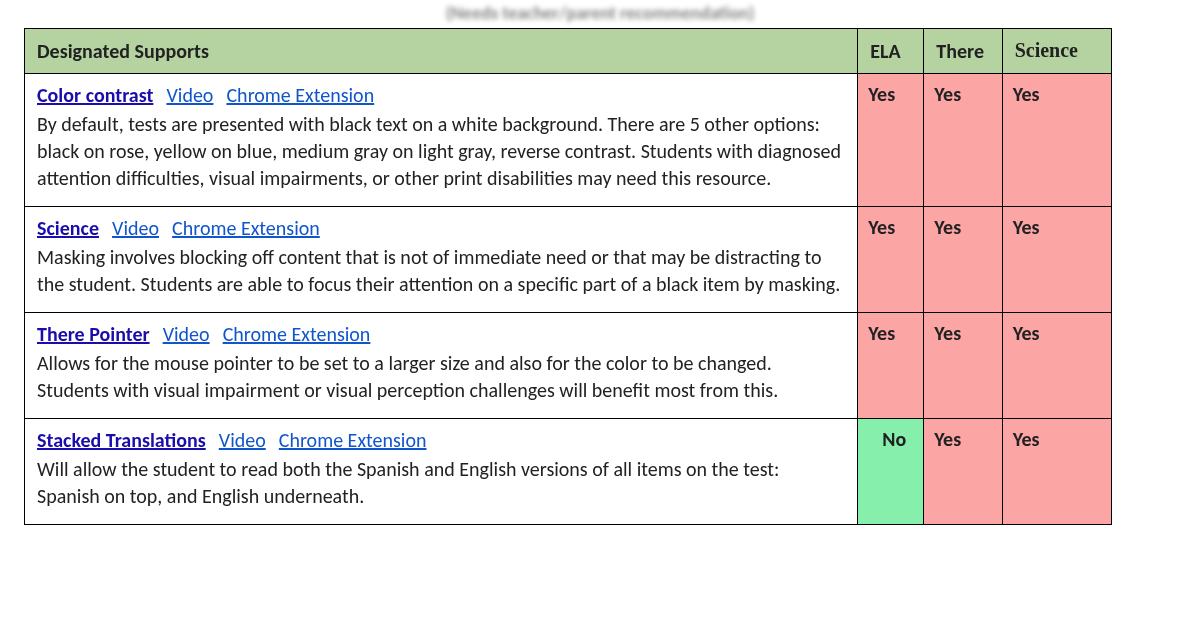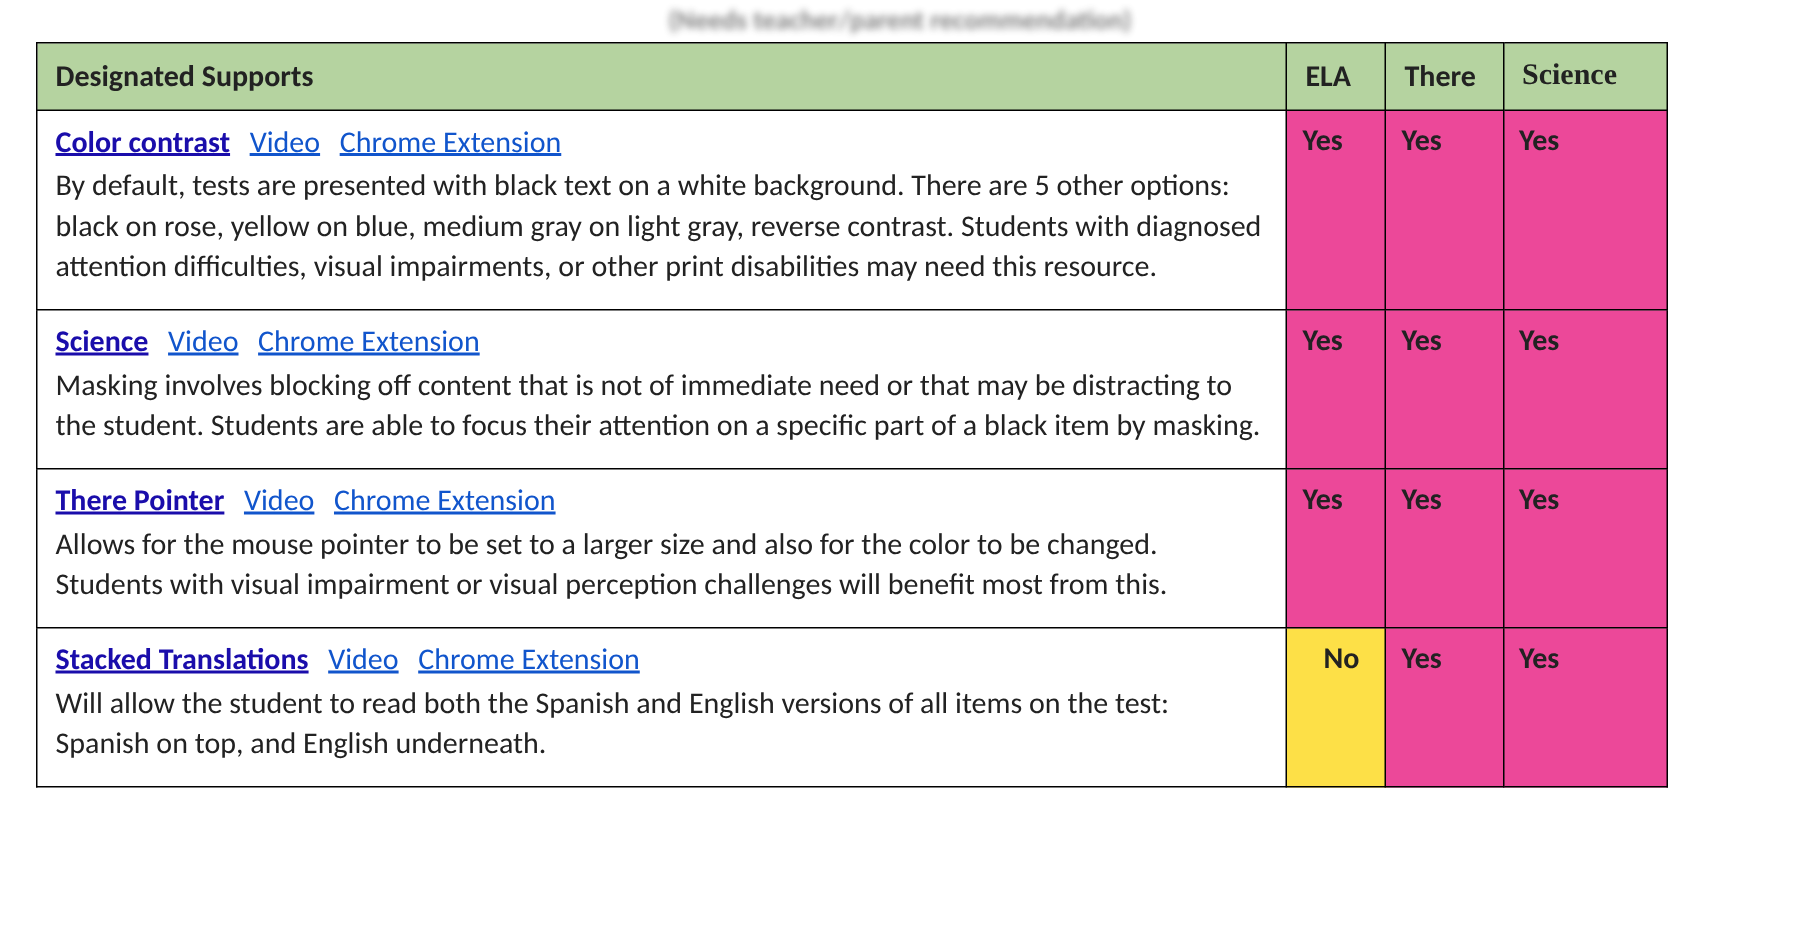--- a/index.html
+++ b/index.html
@@ -43,29 +43,29 @@
   th.col-sci { width: 106px; font-family: Liberation Serif, serif; }
   td.desc {
     background: #fff;
     padding: 8px 12px 14px 12px;
     font-size: 20px;
     color: #222;
     line-height: 1.35;
     margin-top: 20px;
   }
   td.val {
-    background: #ec4899;
+    background: #fca5a5;
     font-size: 20px;
     font-weight: 700;
     color: #222;
     padding: 8px 10px;
     vertical-align: top;
   }
   td.val.no {
-    background: #fde047;
+    background: #86efac;
     padding-left: 24px;
   }
   .title-link {
     color: #1a0dab;
     text-decoration: underline;
     font-weight: 700;
     font-size: 20px;
   }
   .ext-link {
     color: #1155cc;

